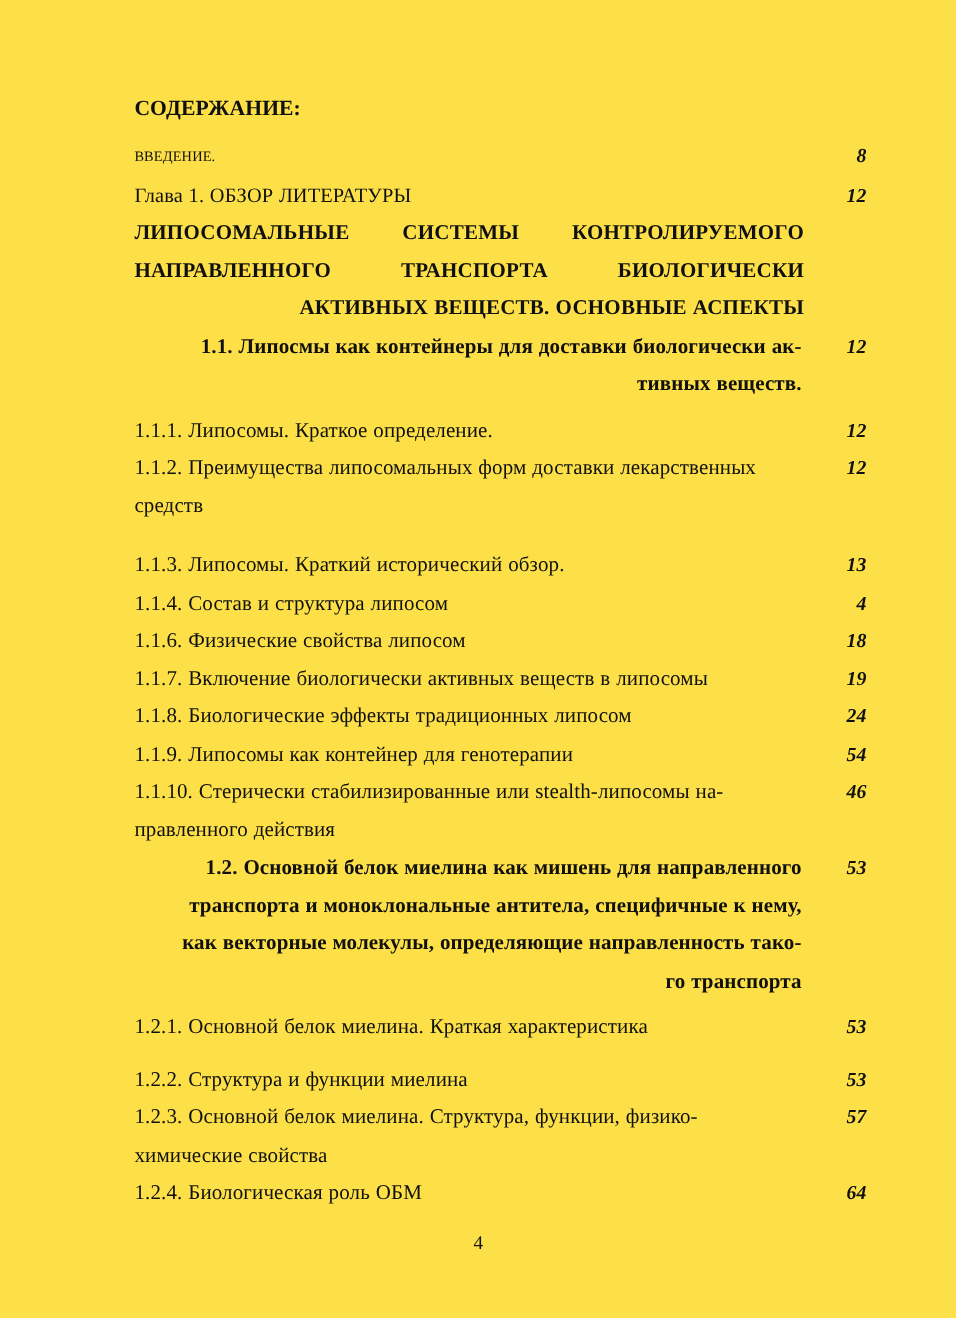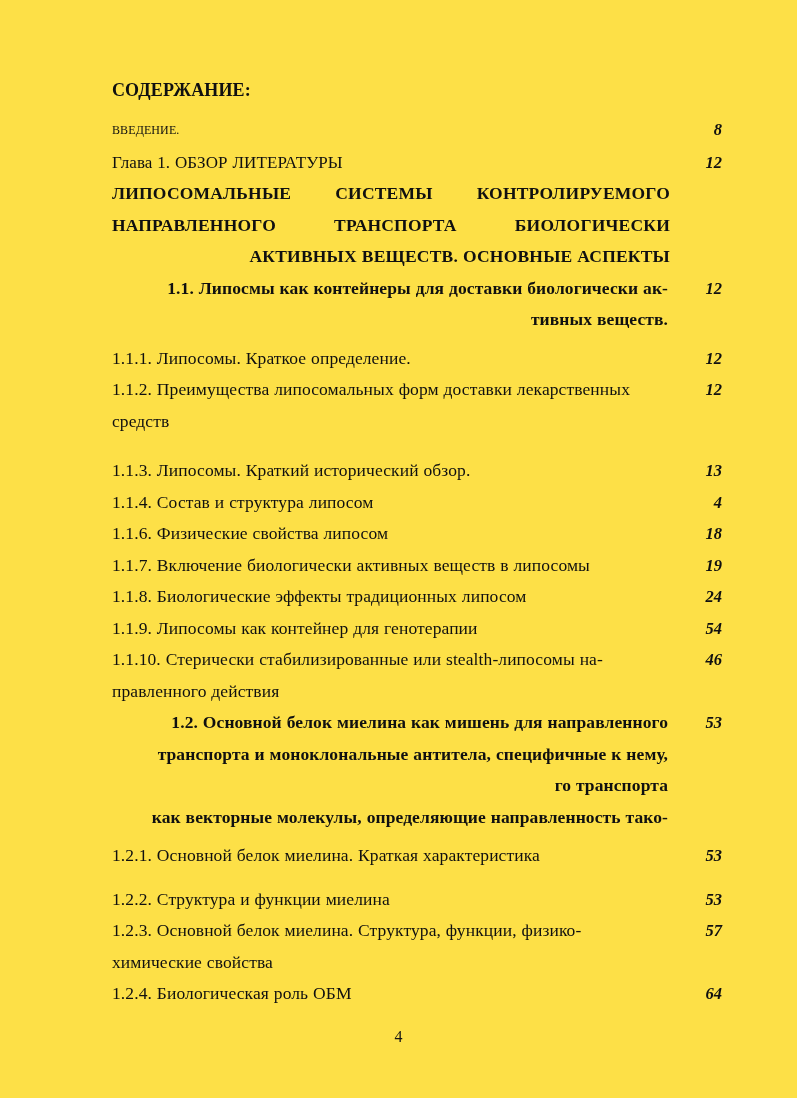--- a/index.html
+++ b/index.html
@@ -222,22 +222,22 @@
         <span class="l">1.1.10. Стерически стабилизированные или stealth-липосомы на-</span>
         <span class="l">правленного действия</span>
       </span>
       <span class="pg">46</span>
     </div>
 
     <div class="row r-bold">
       <span class="txt">
         <span class="l">1.2. Основной белок миелина как мишень для направленного</span>
         <span class="l">транспорта и моноклональные антитела, специфичные к нему,</span>
+        <span class="l">как векторные молекулы, определяющие направленность тако-</span>
         <span class="l">го транспорта</span>
-        <span class="l">как векторные молекулы, определяющие направленность тако-</span>
       </span>
       <span class="pg">53</span>
     </div>
 
     <div class="gap-sm"></div>
 
     <div class="row">
       <span class="txt">1.2.1. Основной белок миелина. Краткая характеристика</span>
       <span class="pg">53</span>
     </div>

